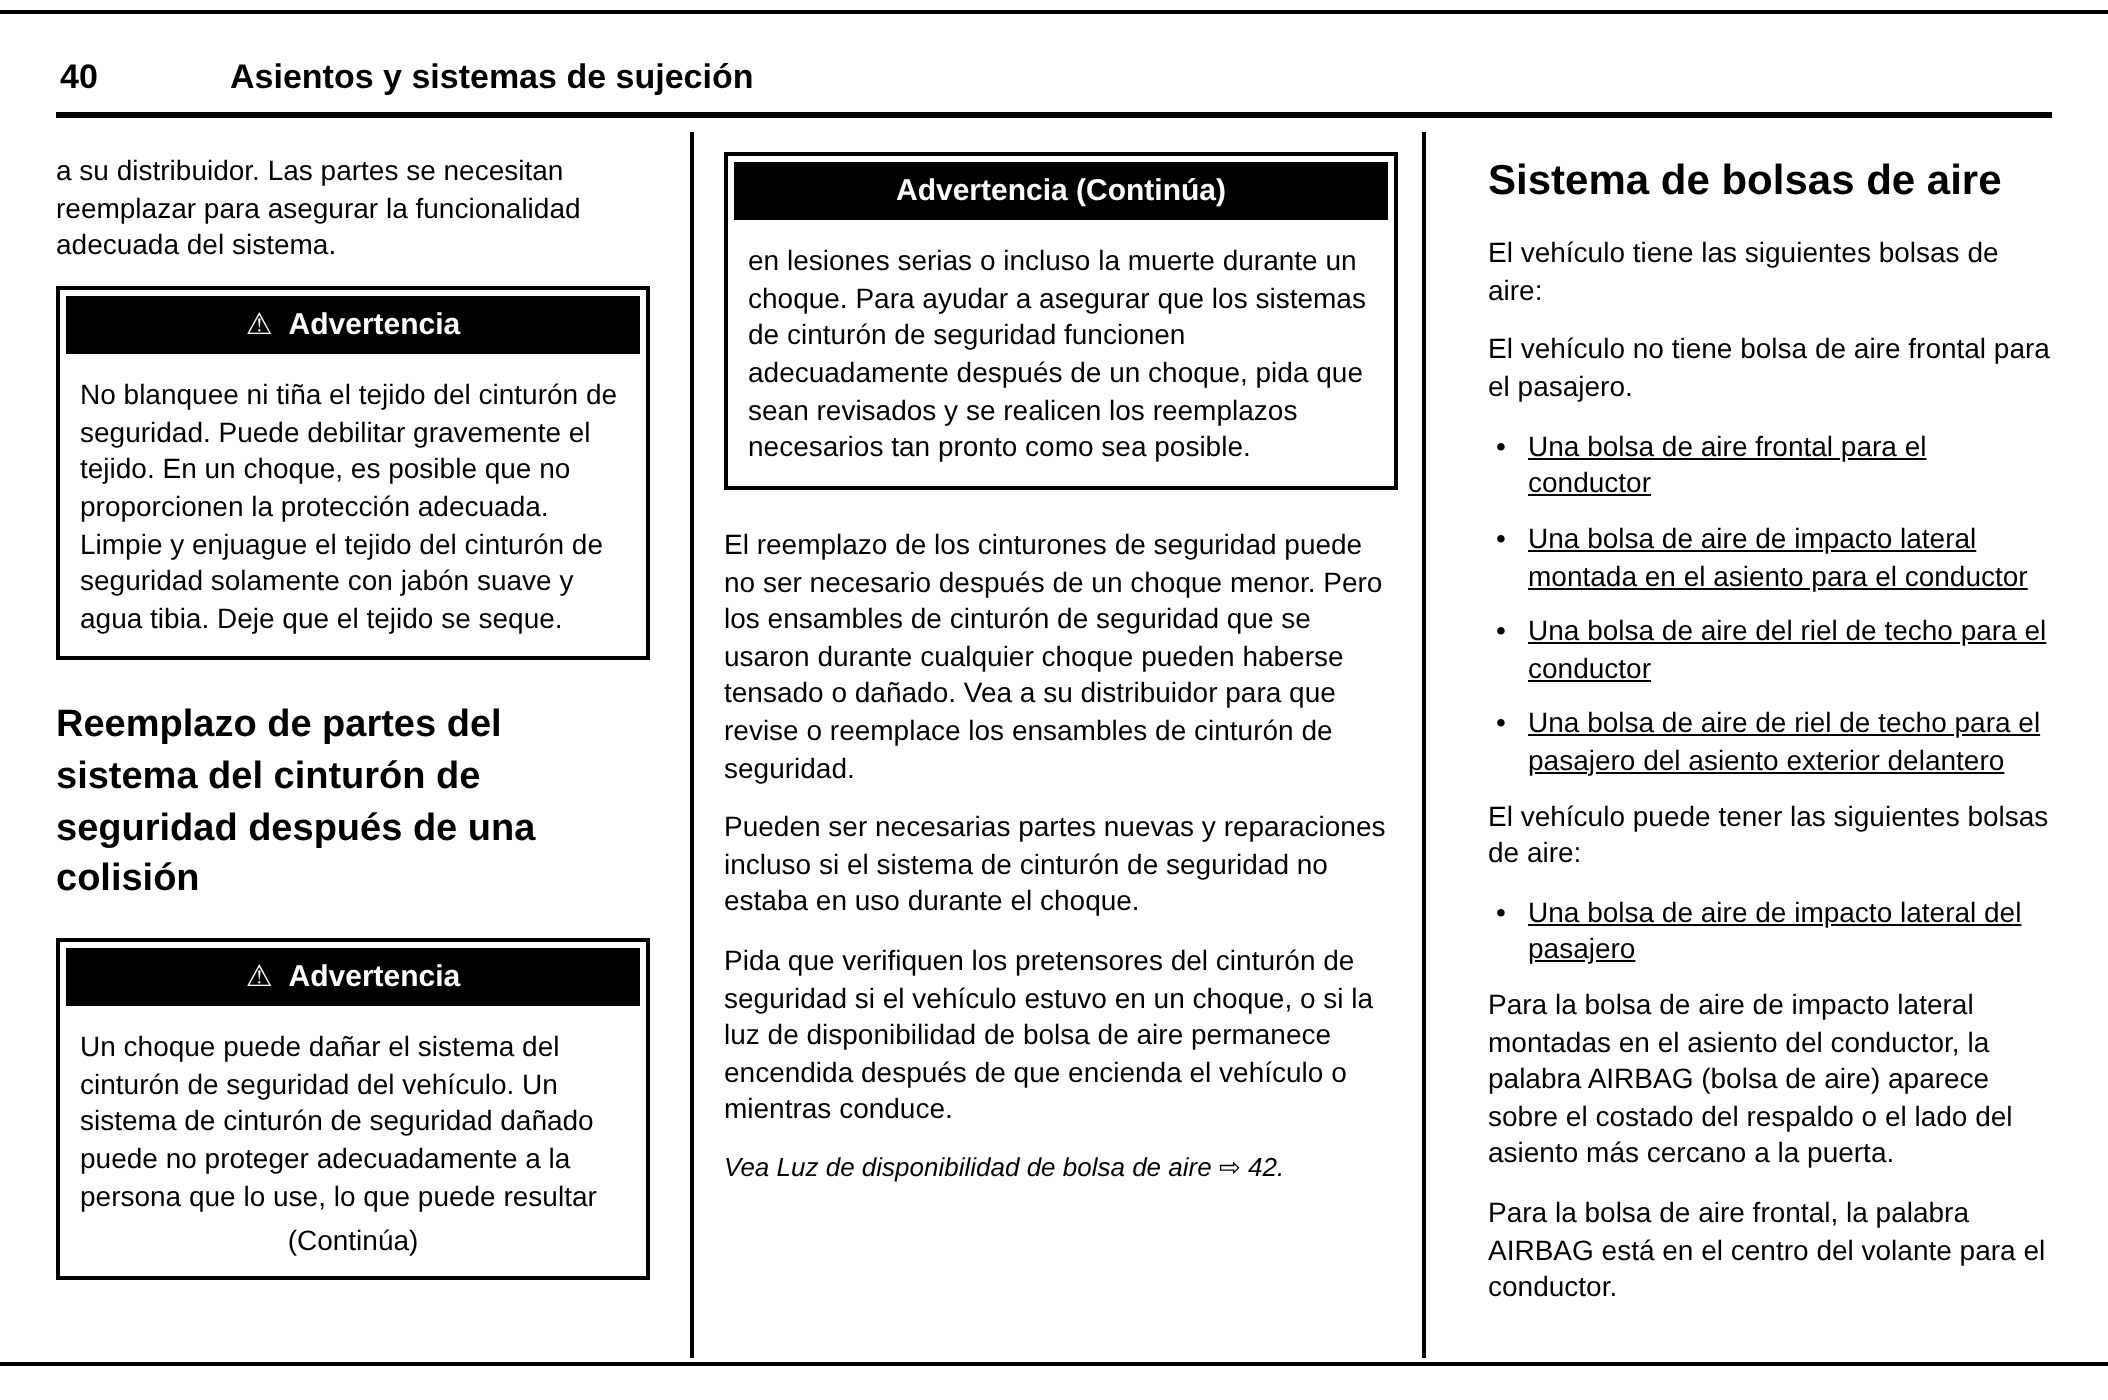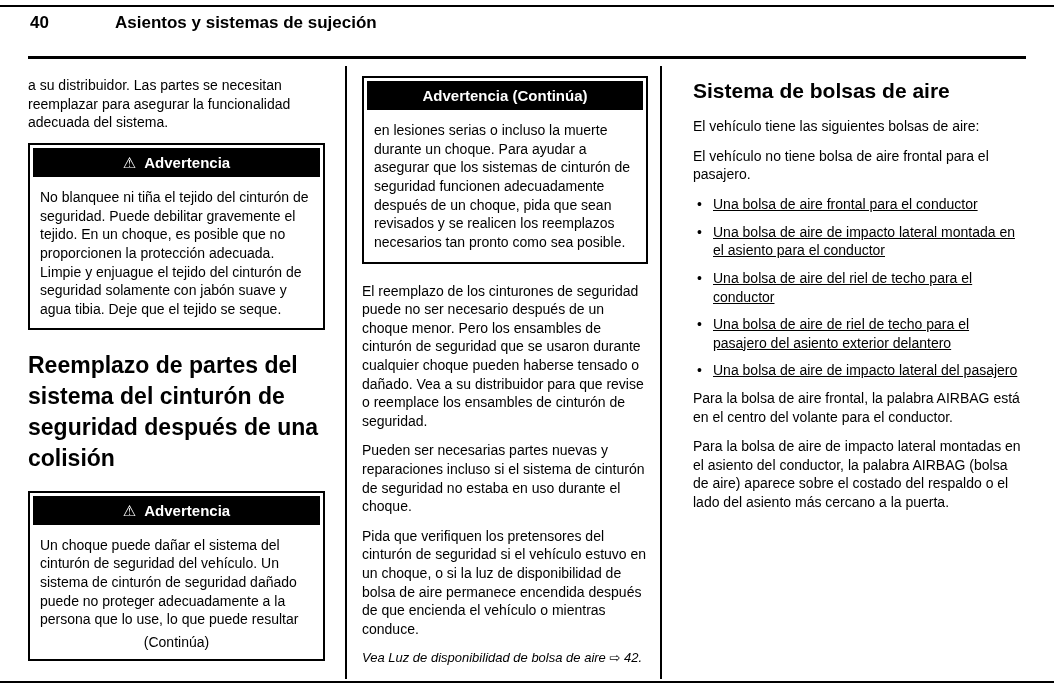--- a/index.html
+++ b/index.html
@@ -5,50 +5,50 @@
   html, body { margin:0; padding:0; background:#e9e9e9; }
   .page {
     position:relative; width:1054px; height:700px; margin:0 auto;
     background:#ffffff; overflow:hidden; color:#000;
     font-family:"Liberation Sans","DejaVu Sans",sans-serif;
   }
   .top-rule { position:absolute; top:5px; left:0; width:100%; height:2px; background:#000; }
   .bottom-rule { position:absolute; bottom:17px; left:0; width:100%; height:2px; background:#000; }
 
   .page-header {
-    position:absolute; top:13px; left:30px; right:30px;
+    position:absolute; top:29px; left:30px; right:30px;
     display:flex; align-items:baseline;
     font-size:17px; font-weight:bold;
   }
   .page-number { width:85px; flex:none; }
   .header-rule { position:absolute; top:56px; left:28px; right:28px; height:3px; background:#000; }
 
   .columns {
     position:absolute; top:66px; bottom:21px; left:28px; right:28px;
     display:flex; align-items:stretch;
   }
   .col { box-sizing:border-box; padding-top:10px; font-size:14px; line-height:1.33; }
   .col p { margin:0 0 11px; }
   .col1 { width:317px; flex:none; padding-right:20px; }
-  .col2 { width:313px; flex:none; padding-left:15px; padding-right:12px; }
+  .col2 { width:364px; flex:none; padding-left:15px; padding-right:12px; }
   .col3 { flex:1; padding-left:31px; }
   .col-divider { width:2px; flex:none; background:#000; }
 
   .warning-box { border:2px solid #000; margin:0 0 18px; }
   .wb-header {
     background:#000; color:#fff; font-weight:bold; font-size:15px;
     margin:3px; padding:6px 4px; line-height:1.15;
     display:flex; align-items:center; justify-content:center; gap:8px;
   }
   .warning-icon { font-size:15px; line-height:1; }
   .wb-body { padding:8px 10px 10px; margin:0 !important; }
   .wb-body.no-bottom { padding-bottom:2px; }
   .wb-continua { text-align:center; padding:2px 10px 8px; margin:0 !important; }
 
-  .section-heading { font-size:23px; line-height:1.35; font-weight:bold; margin:20px 0 16px; }
+  .section-heading { font-size:19px; line-height:1.35; font-weight:bold; margin:20px 0 16px; }
   .main-heading { font-size:21px; line-height:1.25; font-weight:bold; margin:2px 0 13px; }
 
   .bullet-item { display:flex; margin:0 0 9px; }
   .bullet-glyph { flex:none; width:20px; padding-left:4px; box-sizing:border-box; }
   .bullet-text { flex:1;text-decoration:underline; }
 
   .ref-line { font-style:italic; font-size:13px; margin-bottom:0 !important; }
   .xref-arrow { font-style:normal; }
 </style>
 </head>
@@ -129,26 +129,27 @@
       </div>
       <div class="bullet-item">
         <span class="bullet-glyph">•</span>
         <span class="bullet-text">Una bolsa de aire del riel de techo para el conductor</span>
       </div>
       <div class="bullet-item">
         <span class="bullet-glyph">•</span>
         <span class="bullet-text">Una bolsa de aire de riel de techo para el pasajero del asiento exterior delantero</span>
       </div>
 
+      <p>El vehículo puede tener las siguientes bolsas de aire:</p>
 
       <div class="bullet-item">
         <span class="bullet-glyph">•</span>
         <span class="bullet-text">Una bolsa de aire de impacto lateral del pasajero</span>
       </div>
 
+      <p>Para la bolsa de aire de impacto lateral montadas en el asiento del conductor, la palabra AIRBAG (bolsa de aire) aparece sobre el costado del respaldo o el lado del asiento más cercano a la puerta.</p>
       <p>Para la bolsa de aire frontal, la palabra AIRBAG está en el centro del volante para el conductor.</p>
-      <p>Para la bolsa de aire de impacto lateral montadas en el asiento del conductor, la palabra AIRBAG (bolsa de aire) aparece sobre el costado del respaldo o el lado del asiento más cercano a la puerta.</p>
     </section>
 
   </div>
 
   <div class="bottom-rule"></div>
 </div>
 
 </body></html>

